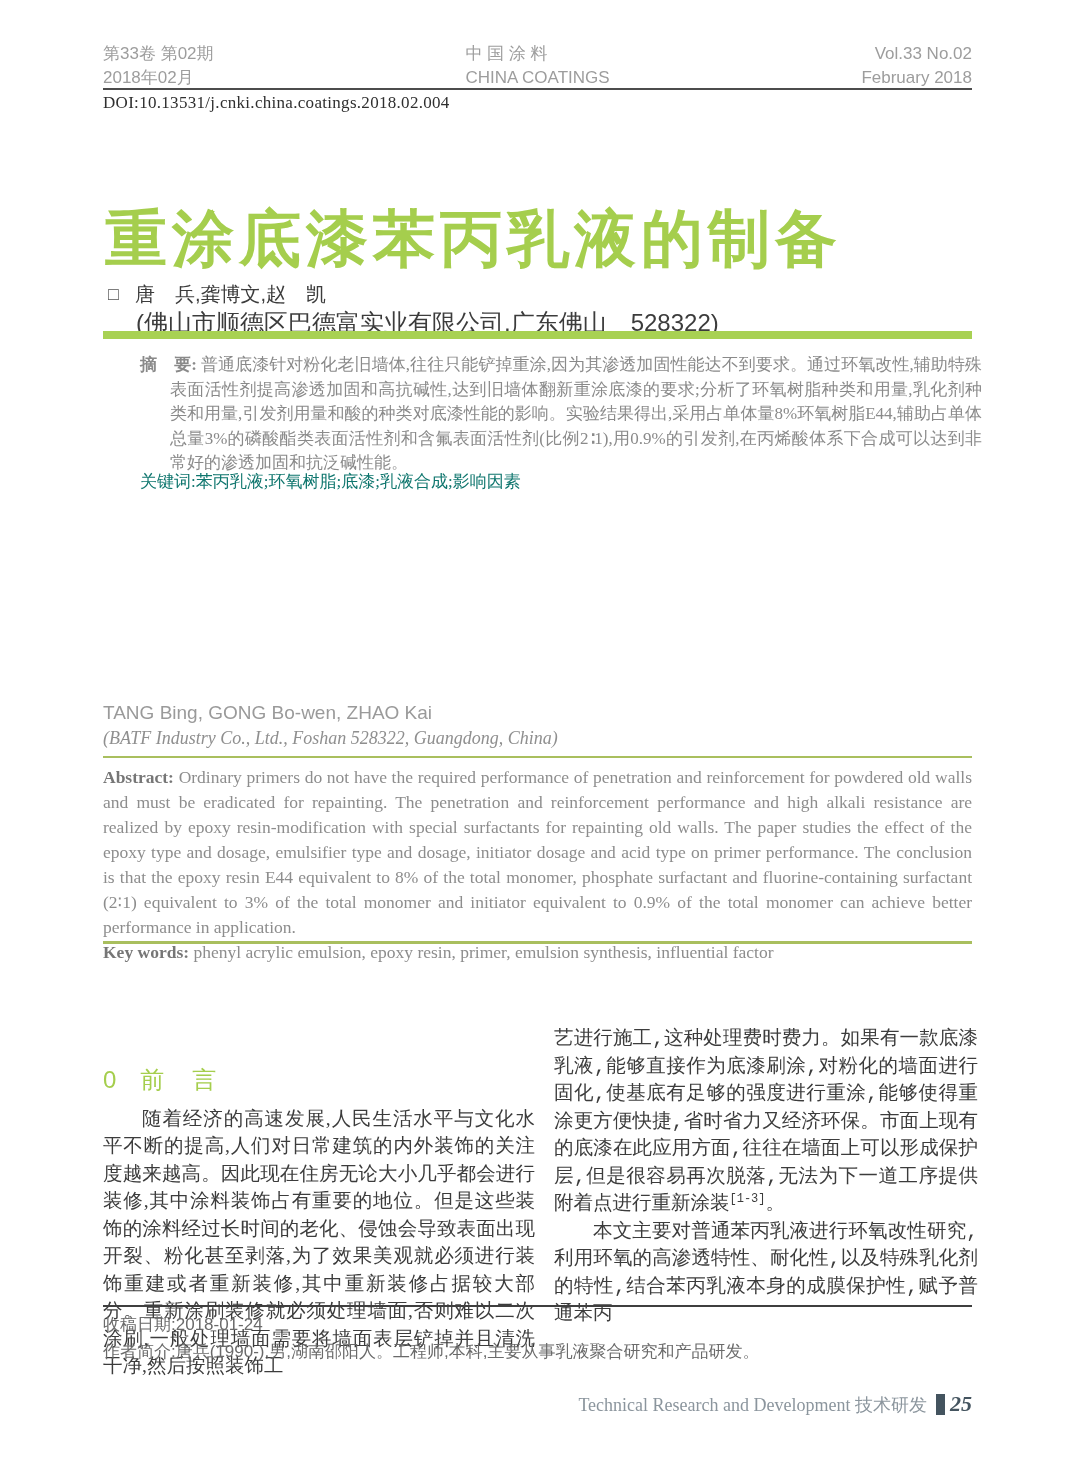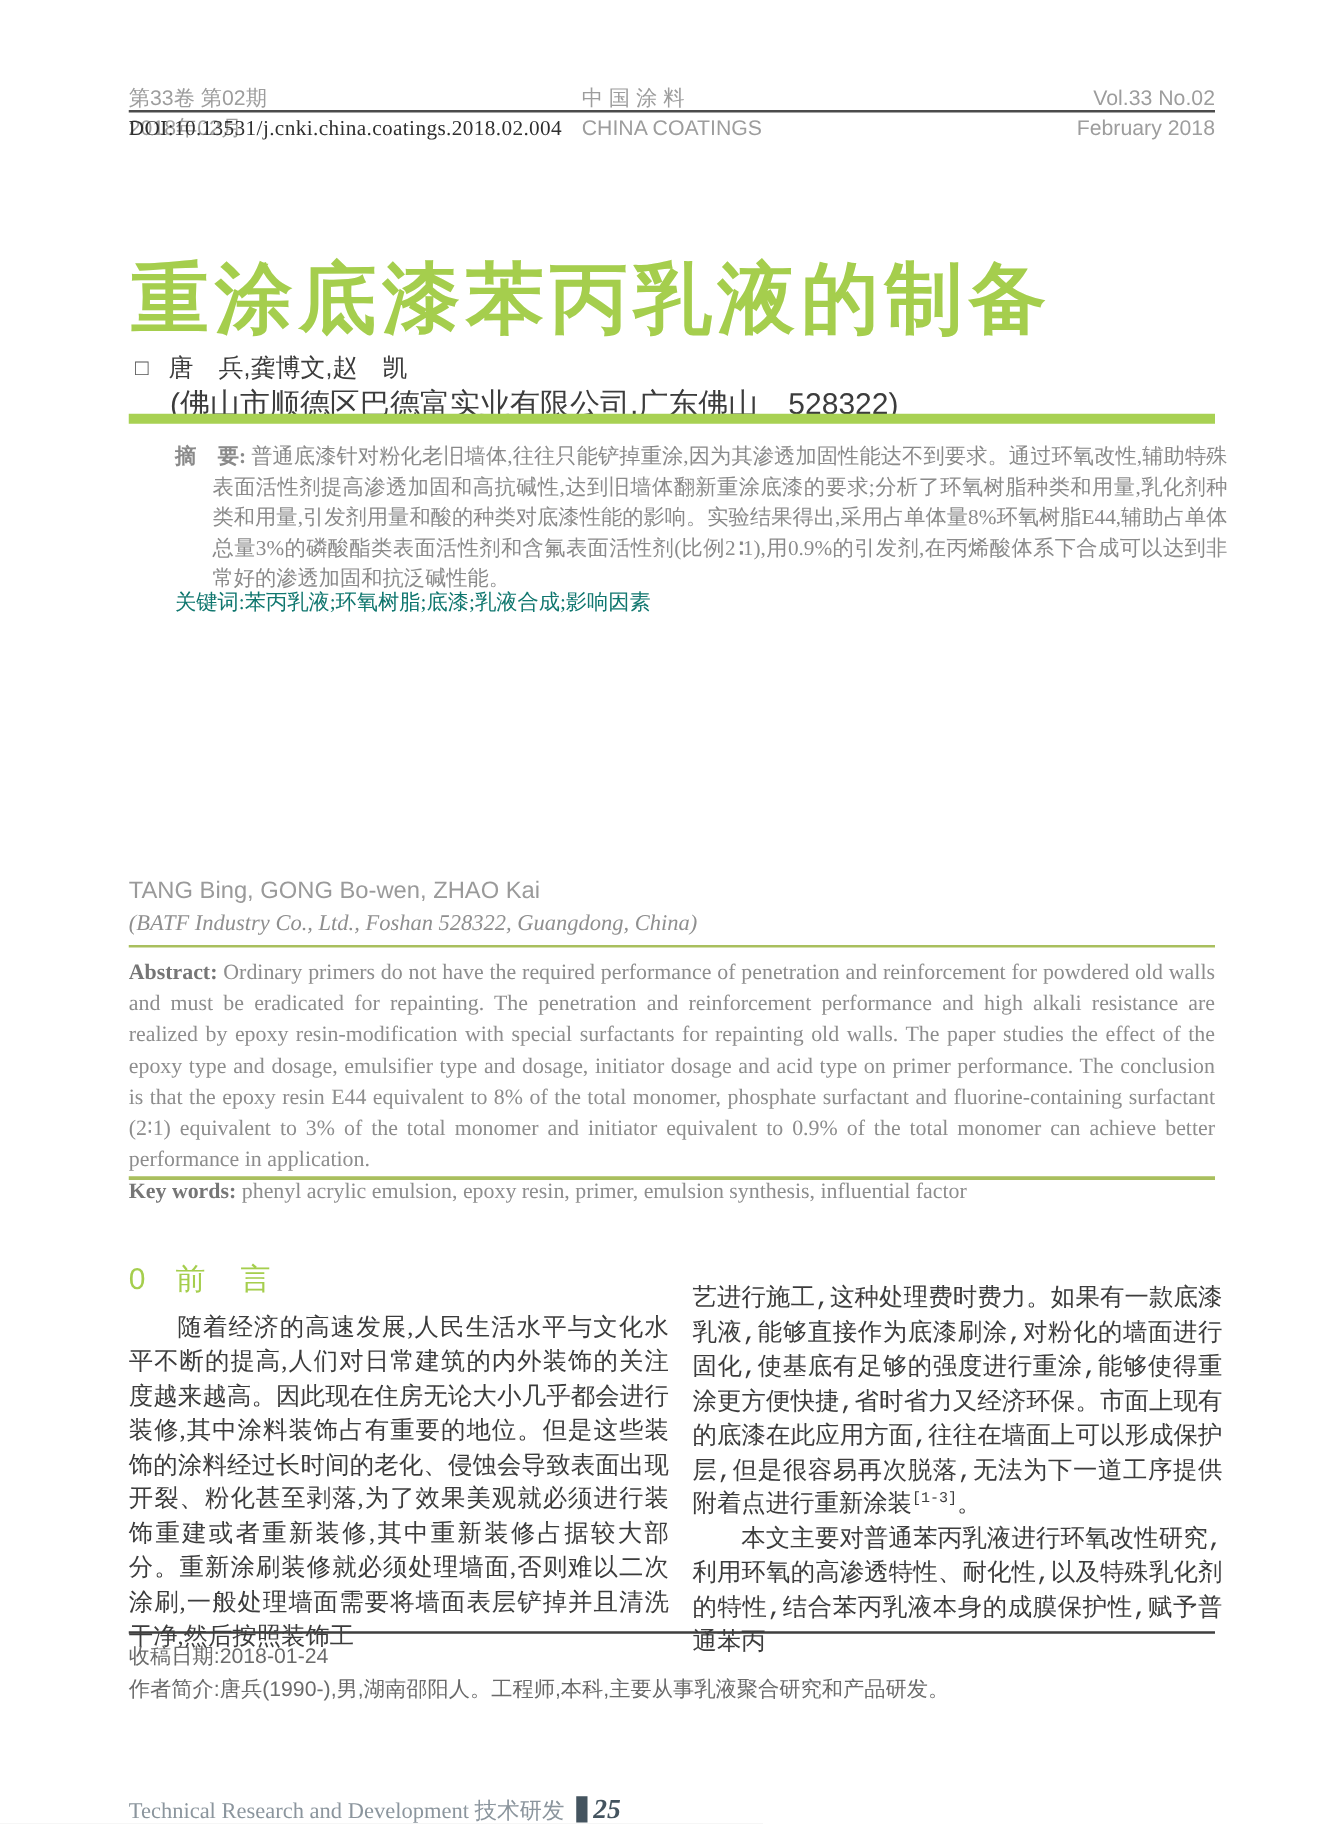--- a/index.html
+++ b/index.html
@@ -5,21 +5,21 @@
   html,body{margin:0;padding:0;background:#e9e9e9;}
   .page{
     position:relative;width:1075px;height:1459px;background:#ffffff;
     margin:0 auto;overflow:hidden;
     font-family:"Liberation Sans","DejaVu Sans",sans-serif;
     -webkit-font-smoothing:antialiased;
   }
   .serif{font-family:"Liberation Serif","DejaVu Serif",serif;}
 
   
-  .masthead{position:absolute;left:103px;top:42px;width:869px;display:flex;justify-content:space-between;color:#9d9d9d;font-size:17px;line-height:24px;margin-top:25px;}
+  .masthead{position:absolute;left:103px;top:42px;width:869px;display:flex;justify-content:space-between;color:#9d9d9d;font-size:17px;line-height:24px;}
   .masthead .m-center{text-align:left;}
   .masthead .m-right{text-align:right;}
   .mast-rule{position:absolute;left:103px;top:88px;width:869px;height:0;border-top:2px solid #4c4c4c;}
   .doi{position:absolute;left:103px;top:93px;font-size:17px;color:#2f2f2f;letter-spacing:.3px;}
 
   
   .cn-title{position:absolute;left:105px;top:197px;font-size:62px;font-weight:bold;color:#a5ce4d;letter-spacing:5px;}
   .authors-line{position:absolute;left:108px;top:281px;font-size:20px;color:#3c3c3c;display:flex;align-items:center;}
   .author-marker{font-size:18px;color:#555;margin-right:16px;}
   .affiliation{position:absolute;left:136px;top:307px;font-size:24px;color:#3c3c3c;}
@@ -40,34 +40,34 @@
   .en-authors{position:absolute;left:103px;top:702px;font-size:19px;color:#9a9a9a;}
   .en-affil{position:absolute;left:103px;top:728px;font-size:18px;font-style:italic;color:#8f8f8f;}
   .en-rule-1{position:absolute;left:103px;top:756px;width:869px;height:0;border-top:2px solid #a9bf5e;}
   .en-abstract{position:absolute;left:103px;top:765px;width:869px;font-size:17.5px;line-height:25px;color:#8d8d8d;text-align:justify;}
   .en-abstract .lbl{font-weight:bold;color:#767676;}
   .en-keywords{margin-top:0;}
   .en-rule-2{position:absolute;left:103px;top:941px;width:869px;height:0;border-top:3px solid #a9bf5e;}
 
   
   .col{position:absolute;font-family:"Liberation Serif","DejaVu Serif",serif;font-size:19.5px;line-height:27.5px;color:#3c3c3c;text-align:justify;}
-  .col-left{left:103px;top:1010px;width:432px;}
+  .col-left{left:103px;top:1066px;width:432px;}
   .col-right{left:554px;top:1026px;width:424px;font-family:Liberation Mono, monospace;}
   .section-heading{font-family:"Liberation Sans","DejaVu Sans",sans-serif;color:#a5ce4d;font-size:24px;font-weight:500;margin-bottom:11px;letter-spacing:2px;}
   .section-heading .sec-no{margin-right:22px;}
   .indent{text-indent:2em;}
   .body-p{margin:0;}
   sup.cite{font-size:12px;line-height:0;}
 
   
   .footnote-rule{position:absolute;left:103px;top:1305px;width:869px;height:0;border-top:2px solid #3f3f3f;}
   .footnote{position:absolute;left:103px;top:1311px;width:869px;font-size:17px;line-height:27px;color:#6a6a6a;}
 
   
-  .page-footer{position:absolute;left:103px;top:1434px;width:869px;text-align:left;color:#8b959d;font-size:18px;}
+  .page-footer{position:absolute;left:103px;top:1391px;width:869px;text-align:right;color:#8b959d;font-size:18px;}
   .page-footer .bar{display:inline-block;width:9px;height:21px;background:#44545f;margin:0 5px 0 9px;vertical-align:-4px;}
   .page-footer .pageno{font-style:italic;font-weight:bold;font-size:22px;color:#44545f;font-family:"Liberation Serif","DejaVu Serif",serif;}
 </style>
 </head>
 <body>
 
 <div class="page">
 
   <div class="masthead">
     <div class="m-left">

